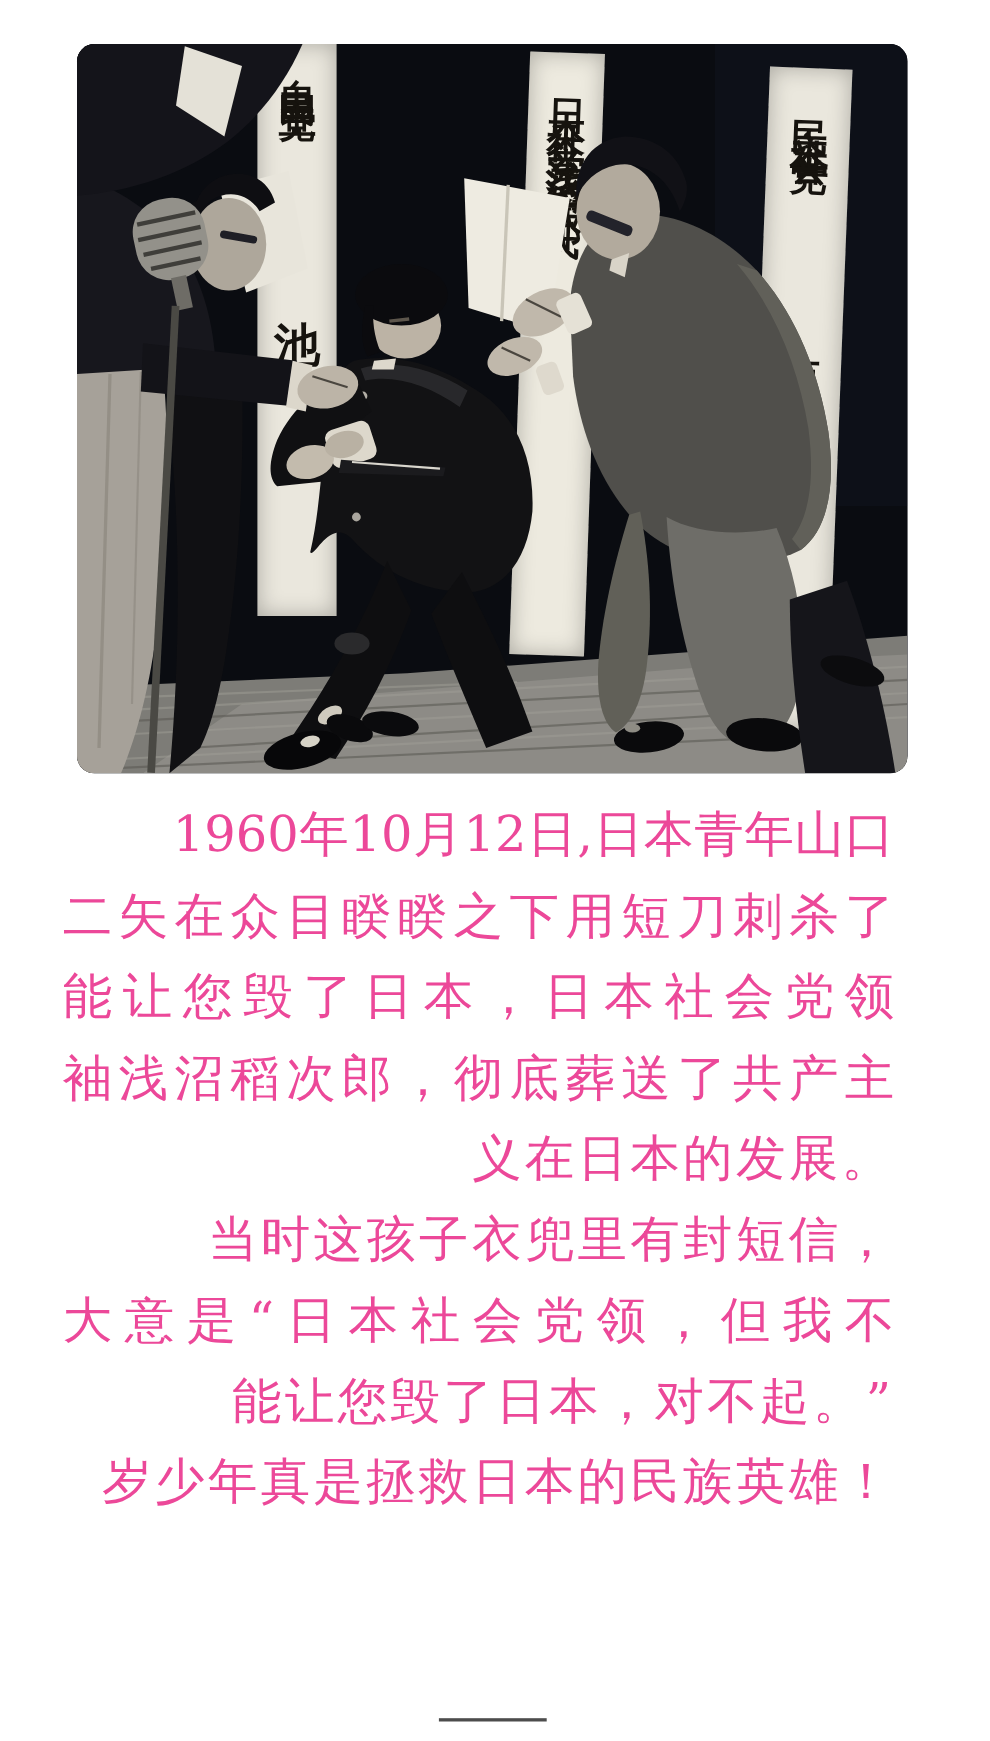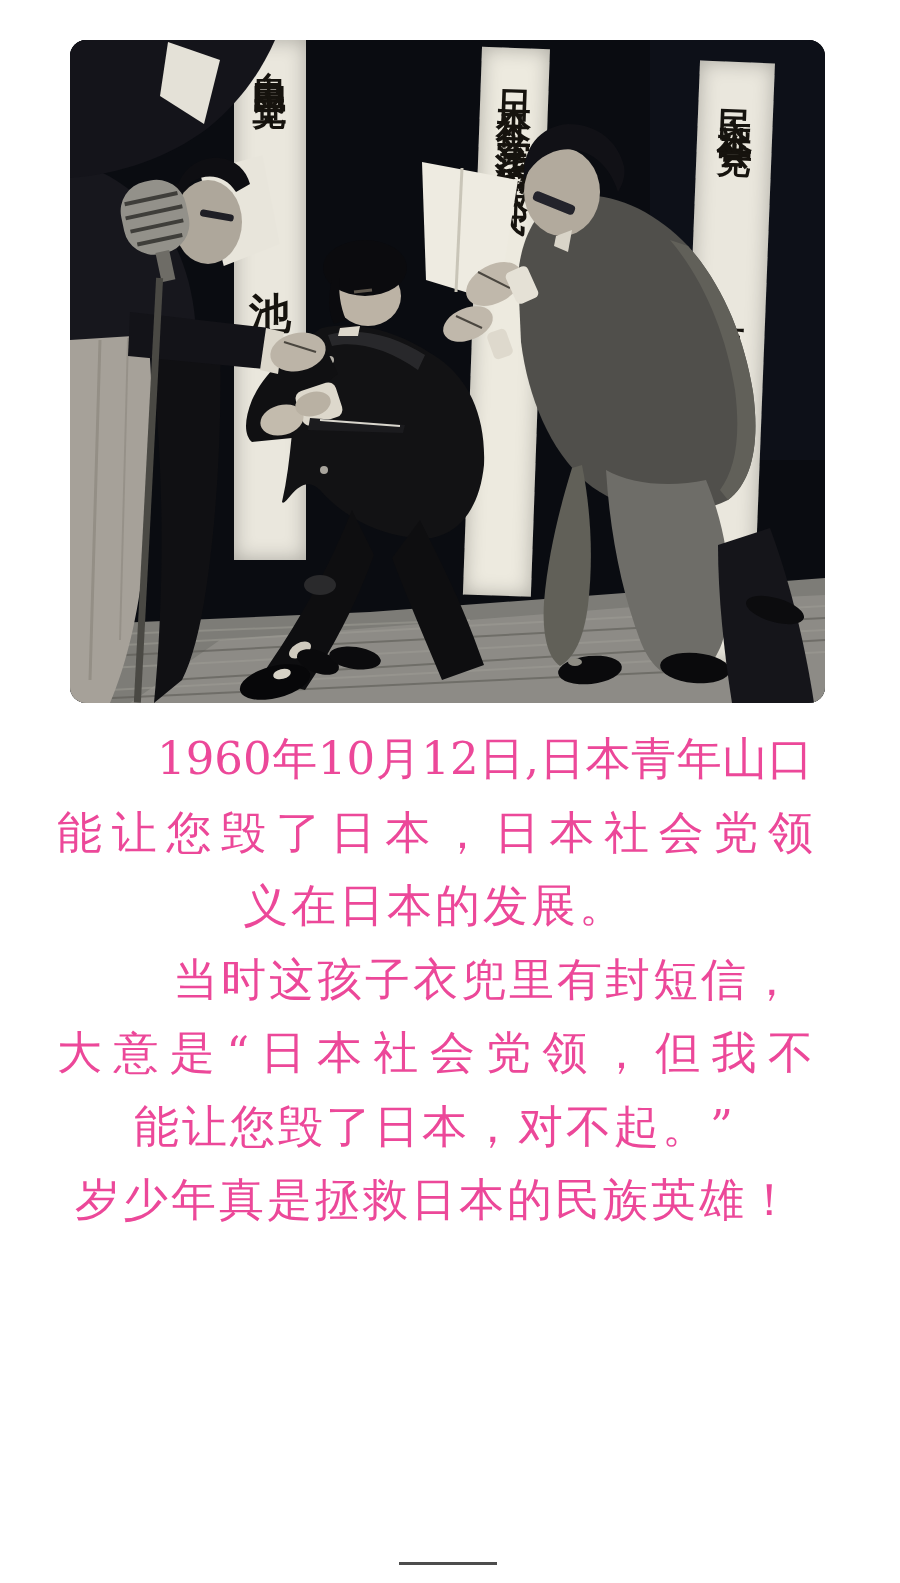--- a/index.html
+++ b/index.html
@@ -33,21 +33,21 @@
   .b2 .s1{top:14px;font-size:35px;letter-spacing:11px;}
   .b3 .s1{top:20px;font-size:35px;letter-spacing:8px;}
   .b3 .s2{top:238px;font-size:36px;letter-spacing:16px;}
   
   .article{
     position:absolute;left:57px;top:722px;width:756px;
     font-size:45px;color:#ec4899;
   }
   .line{
     margin:0;height:73.5px;line-height:73.5px;
-    text-align:center;letter-spacing:3px;white-space:nowrap;
+    text-align:right;letter-spacing:3px;white-space:nowrap;
   }
   .line.j{
     text-align:justify;text-align-last:justify;letter-spacing:0;white-space:normal;
     overflow:hidden;
   }
   .line.ind{text-indent:100px;}
   .divider{
     position:absolute;left:399px;top:1562px;width:98px;height:3px;
     background:#4d4d4d;
   }
@@ -178,21 +178,23 @@
 
       <g>
         <path d="M648,505 L700,488 C718,536 734,598 744,663 L662,663 C654,612 648,556 648,505 Z" fill="#15151a"></path>
         <ellipse cx="705" cy="570" rx="30" ry="12" fill="#0c0c0e" transform="rotate(16 705 570)"></ellipse>
       </g>
     </svg>
   </figure>
 
   <div class="article">
     <p class="line j ind">1960年10月12日,日本青年山口</p>
+    <p class="line j">二矢在众目睽睽之下用短刀刺杀了</p>
     <p class="line j">能让您毁了日本，日本社会党领</p>
+    <p class="line j">袖浅沼稻次郎，彻底葬送了共产主</p>
     <p class="line">义在日本的发展。</p>
     <p class="line ind">当时这孩子衣兜里有封短信，</p>
     <p class="line j">大意是“日本社会党领，但我不</p>
     <p class="line">能让您毁了日本，对不起。”</p>
     <p class="line">岁少年真是拯救日本的民族英雄！</p>
   </div>
 
   <div class="divider"></div>
 </div>
 

